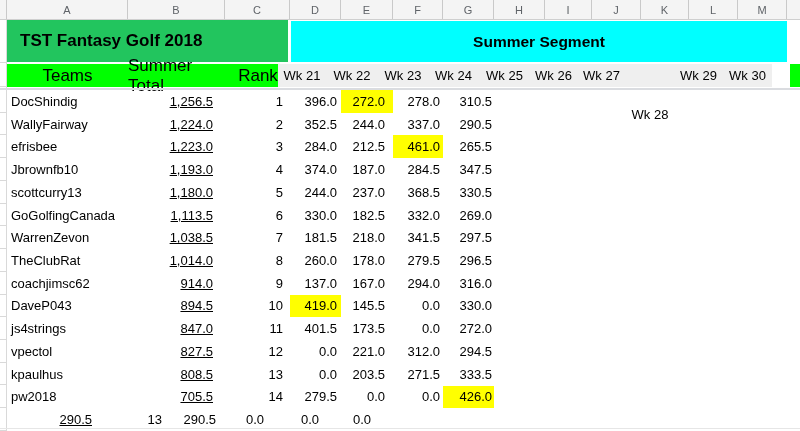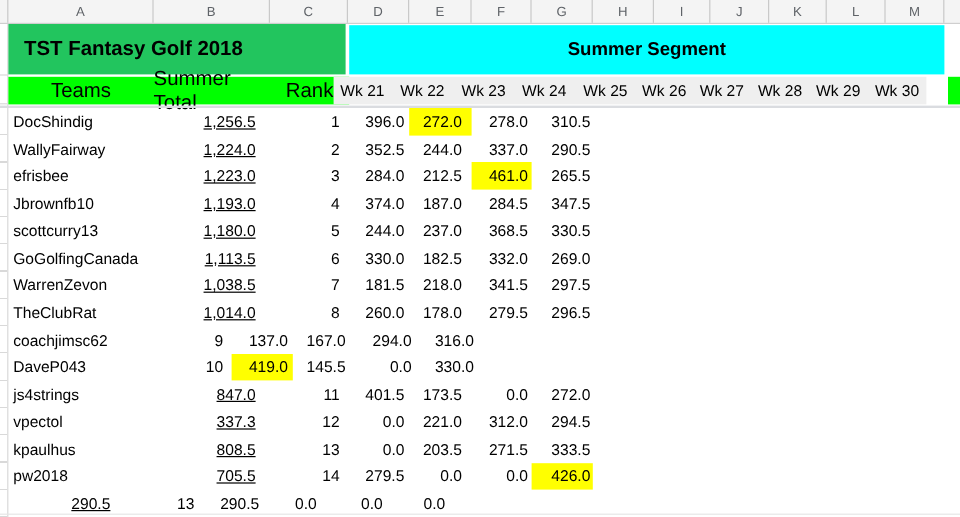--- a/index.html
+++ b/index.html
@@ -105,21 +105,21 @@
     </div>
     <div class="grayblock" id="weekblock">
 
     <div class="wcell" style="width: 48px;">Wk 21</div>
         <div class="wcell" style="width: 52px;">Wk 22</div>
         <div class="wcell" style="width: 50px;">Wk 23</div>
         <div class="wcell" style="width: 51px;">Wk 24</div>
         <div class="wcell" style="width: 51px;">Wk 25</div>
         <div class="wcell" style="width: 47px;">Wk 26</div>
         <div class="wcell" style="width: 49px;">Wk 27</div>
-        <div class="wcell" style="width: 48px;">Wk 28</div>
+        <div class="wcell" style="width: 48px; margin-top: 39px;">Wk 28</div>
         <div class="wcell" style="width: 49px;">Wk 29</div>
         <div class="wcell" style="width: 49px;">Wk 30</div>
       </div>
     <div class="sliver"></div>
   </div>
 
   <div class="freeze"></div>
 
   <div class="grid" id="grid">
 
@@ -190,46 +190,48 @@
         <div class="cell c-team">TheClubRat</div>
         <div class="cell c-total">1,014.0</div>
         <div class="cell c-rank">8</div>
         <div class="cell c-wk0">260.0</div>
         <div class="cell c-wk1">178.0</div>
         <div class="cell c-wk2">279.5</div>
         <div class="cell c-wk3">296.5</div>
       </div>
       <div class="trow">
         <div class="cell c-team">coachjimsc62</div>
+        <div class="cell c-total">914.0</div>
         <div class="cell c-rank">9</div>
         <div class="cell c-wk0">137.0</div>
         <div class="cell c-wk1">167.0</div>
         <div class="cell c-wk2">294.0</div>
         <div class="cell c-wk3">316.0</div>
       </div>
       <div class="trow">
         <div class="cell c-team">DaveP043</div>
+        <div class="cell c-total">894.5</div>
         <div class="cell c-rank">10</div>
         <div class="cell c-wk0 hl">419.0</div>
         <div class="cell c-wk1">145.5</div>
         <div class="cell c-wk2">0.0</div>
         <div class="cell c-wk3">330.0</div>
       </div>
       <div class="trow">
         <div class="cell c-team">js4strings</div>
         <div class="cell c-total">847.0</div>
         <div class="cell c-rank">11</div>
         <div class="cell c-wk0">401.5</div>
         <div class="cell c-wk1">173.5</div>
         <div class="cell c-wk2">0.0</div>
         <div class="cell c-wk3">272.0</div>
       </div>
       <div class="trow">
         <div class="cell c-team">vpectol</div>
-        <div class="cell c-total">337.3</div>
+        <div class="cell c-total">827.5</div>
         <div class="cell c-rank">12</div>
         <div class="cell c-wk0">0.0</div>
         <div class="cell c-wk1">221.0</div>
         <div class="cell c-wk2">312.0</div>
         <div class="cell c-wk3">294.5</div>
       </div>
       <div class="trow">
         <div class="cell c-team">kpaulhus</div>
         <div class="cell c-total">808.5</div>
         <div class="cell c-rank">13</div>

